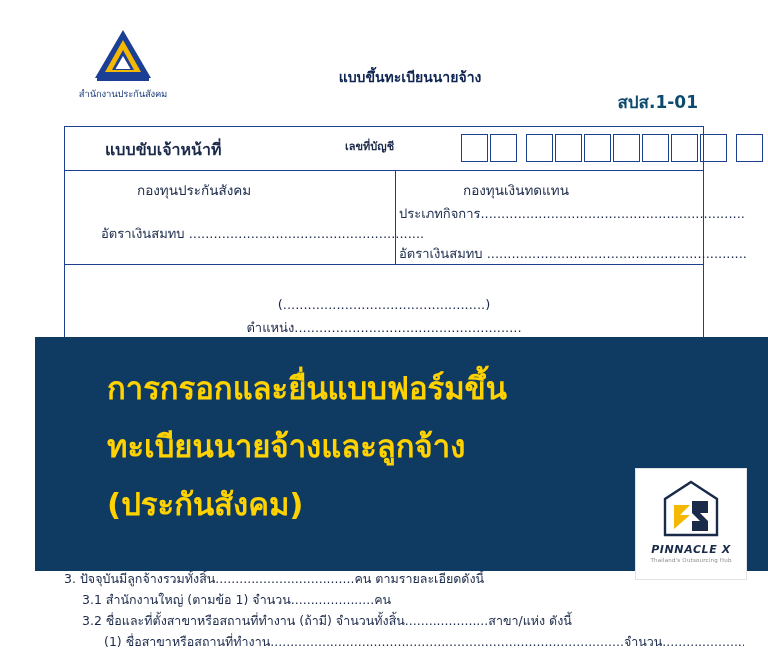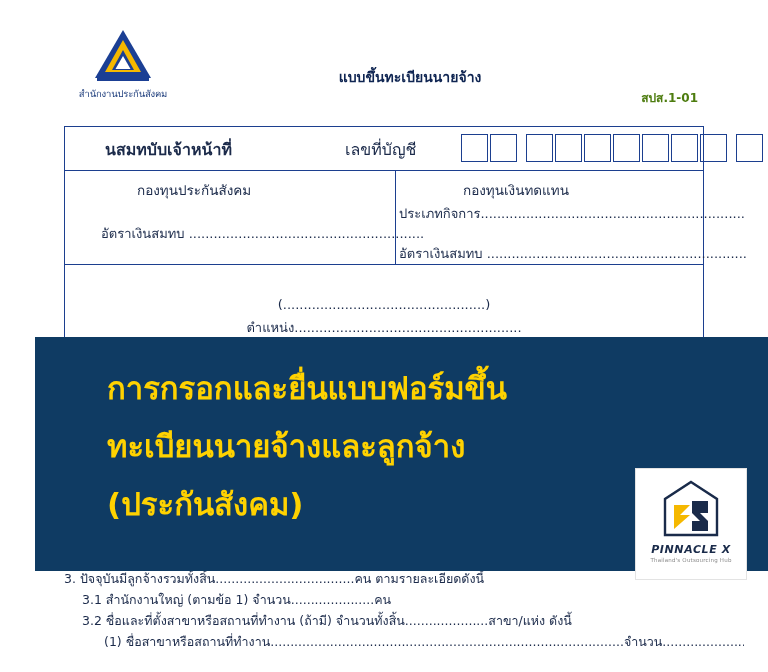--- a/index.html
+++ b/index.html
@@ -52,23 +52,23 @@
     text-align: center;
     font-size: 14px;
     font-weight: bold;
     color: #0f2552;
     padding-left: 26px;
   }
   .form-code {
     position: absolute;
     right: 70px;
     top: 88px;
-    font-size: 12px;
-    font-weight: bold;
-    color: #4d7c0f;
+    font-size: 17px;
+    font-weight: bold;
+    color: #0c4a6e;
   }
 
   .outer-box {
     position: absolute;
     left: 64px;
     top: 126px;
     width: 640px;
     height: 222px;
     border: 1.4px solid #1c3f8f;
     box-sizing: border-box;
@@ -85,22 +85,22 @@
     position: absolute;
     left: 40px;
     top: 10px;
     font-size: 16px;
     font-weight: bold;
   }
   .head-right {
     position: absolute;
     left: 280px;
     top: 10px;
-    font-size: 16px;
-    font-weight: normal;
+    font-size: 11px;
+    font-weight: bold;
   }
   .acct-cells {
     position: absolute;
     left: 396px;
     top: 7px;
     display: flex;
   }
   .acct-cells .cell {
     width: 27px;
     height: 28px;
@@ -260,21 +260,21 @@
     </div>
     <div class="logo-caption">สำนักงานประกันสังคม</div>
   </div>
 
   <div class="form-title">แบบขึ้นทะเบียนนายจ้าง</div>
   <div class="form-code">สปส.1-01</div>
 
   <div class="outer-box">
 
     <div class="row-head">
-      <div class="head-left">นสมทบับเจ้าหน้าที่</div>
+      <div class="head-left">แบบขับเจ้าหน้าที่</div>
       <div class="head-right">เลขที่บัญชี</div>
       <div class="acct-cells">
         <span class="cell"></span>
         <span class="cell gap"></span>
         <span class="cell"></span>
         <span class="cell"></span>
         <span class="cell"></span>
         <span class="cell"></span>
         <span class="cell"></span>
         <span class="cell"></span>

